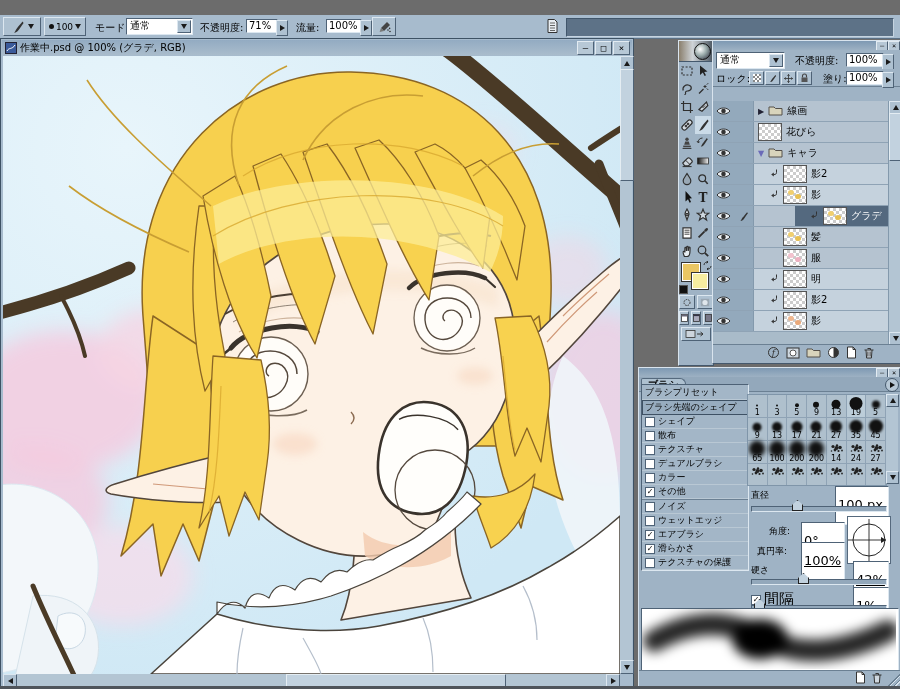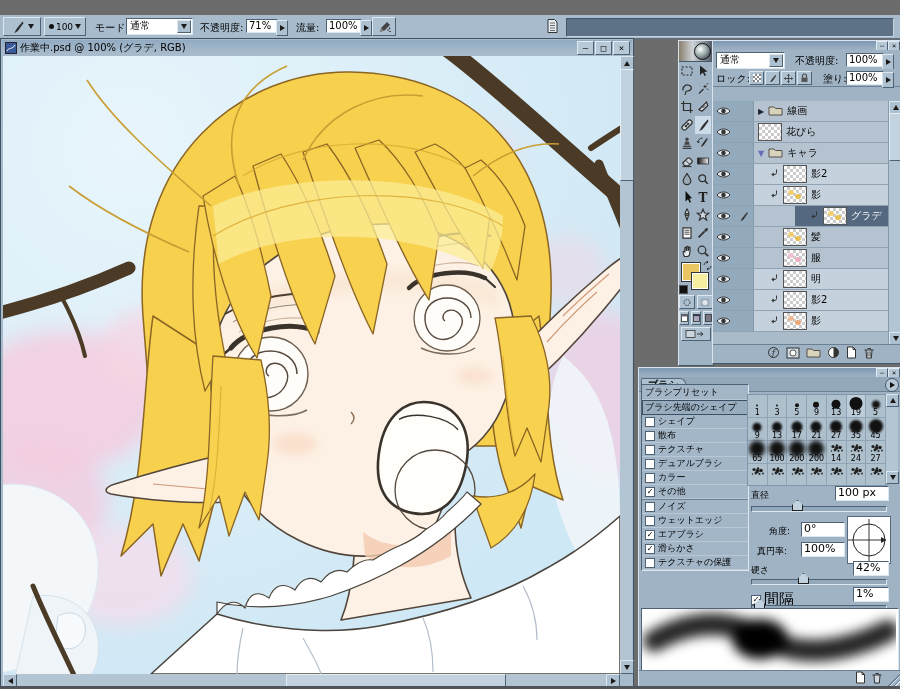--- a/index.html
+++ b/index.html
@@ -75,21 +75,21 @@
   .bitem.sel{background:#97ACBF;outline:1px solid #3E5164;outline-offset:-1px;}
   .chk{width:8px;height:8px;background:#fff;border:1px solid #4E6276;font-size:8px;line-height:8px;text-align:center;flex:none;}
   .bgrid{position:absolute;left:108px;top:26px;width:138px;height:90px;overflow:hidden;background:#AFC0CD;border:1px solid #7F95A9;display:grid;grid-template-columns:repeat(7,1fr);}
   .bcell{border:1px solid #8FA3B5;border-width:0 1px 1px 0;display:flex;flex-direction:column;align-items:center;justify-content:flex-end;height:22px;position:relative;}
   .bdot{border-radius:50%;background:#111;position:absolute;top:50%;left:50%;transform:translate(-50%,-70%);}
   .bnum{font-size:8px;line-height:9px;}
   .bscroll{position:absolute;left:247px;top:26px;width:12px;height:90px;background:#B3C5D3;}
   .slider{position:absolute;height:4px;border:1px solid;border-color:#4E6276 #DCE7F0 #DCE7F0 #4E6276;background:#93A8BB;}
   .sl-thumb{position:absolute;top:-7px;width:9px;height:9px;background:#C2D2DF;border:1px solid #222;clip-path:polygon(50% 0,100% 45%,100% 100%,0 100%,0 45%);}
   .bset-label{position:absolute;font-size:9px;}
-  .bset-box{position:absolute;background:#fff;border:1px solid;border-color:#4E6276 #DCE7F0 #DCE7F0 #4E6276;font-size:11px;line-height:11px;height:13px;padding:0 2px;}
+  .bset-box{position:absolute;background:#fff;border:1px solid;border-color:#4E6276 #DCE7F0 #DCE7F0 #4E6276;font-size:13px;line-height:11px;height:13px;padding:12px 2px;text-decoration:underline;}
   .preview{position:absolute;left:2px;top:240px;width:256px;height:62px;background:#fff;border:1px solid;border-color:#4E6276 #DCE7F0 #DCE7F0 #4E6276;}
   .bp-bottom{position:absolute;left:0;right:0;bottom:0;height:16px;border-top:1px solid #6B8093;display:flex;align-items:center;justify-content:flex-end;gap:5px;padding-right:18px;background:#9FB3C5;}
   .grip{position:absolute;right:1px;bottom:1px;width:12px;height:12px;background:
     linear-gradient(135deg,transparent 50%,#6B8093 50%,#6B8093 56%,#D9E4EE 56%,#D9E4EE 62%,transparent 62%,transparent 72%,#6B8093 72%,#6B8093 78%,#D9E4EE 78%,#D9E4EE 84%,transparent 84%);}
   .bottomstrip{position:absolute;left:0;bottom:0;width:900px;height:3px;background:#4F545A;}
 </style>
 </head>
 <body>
 
 <div class="screen">

